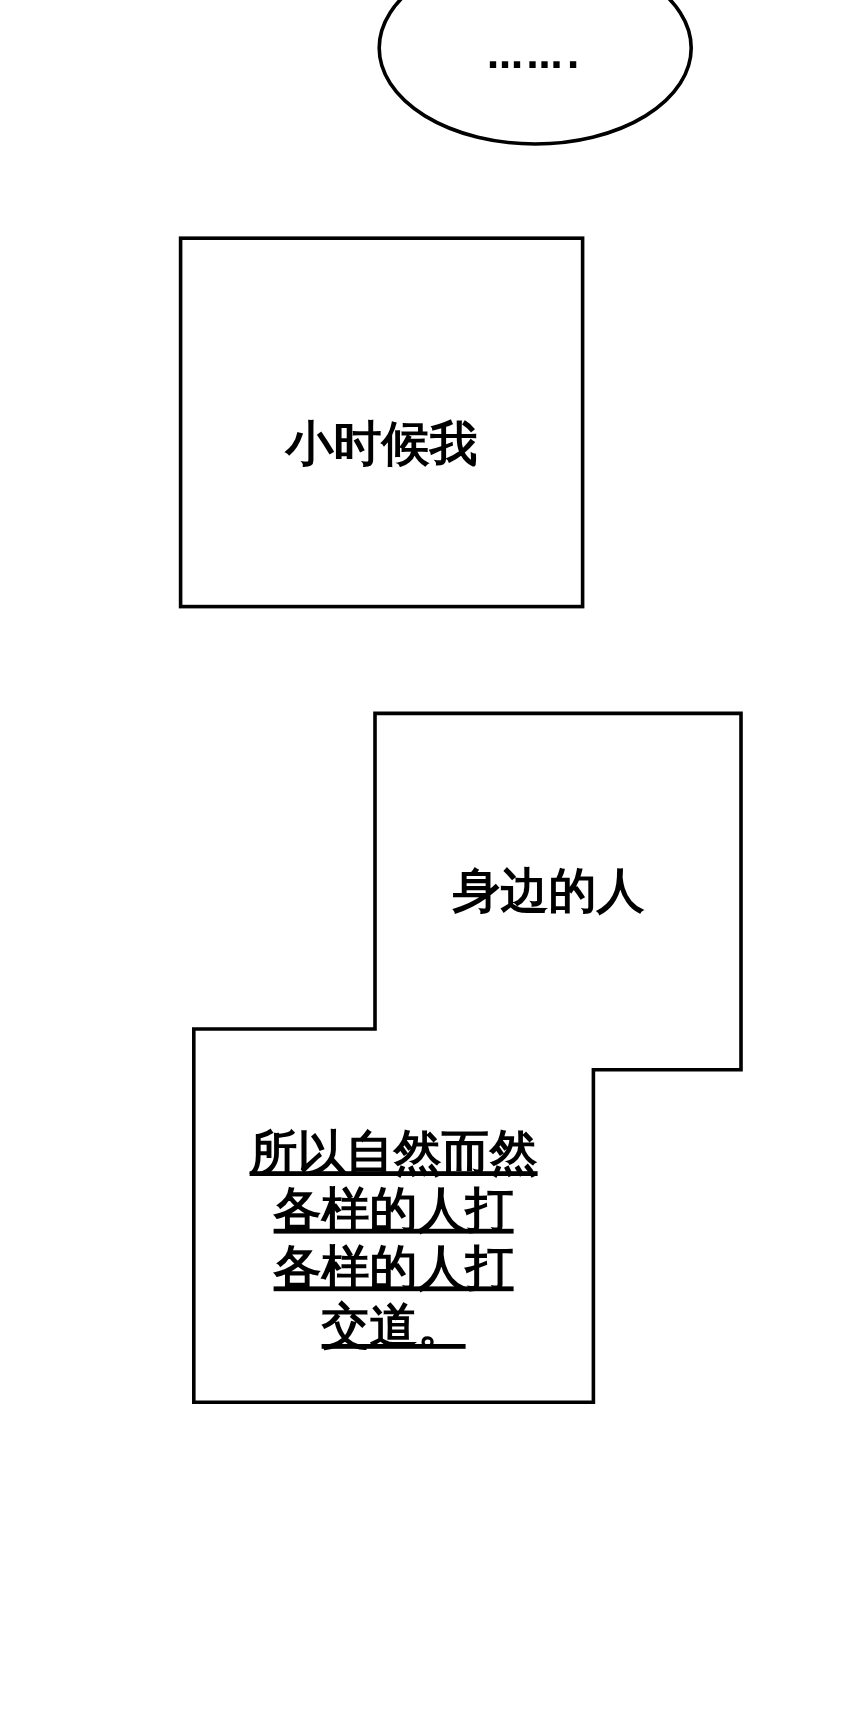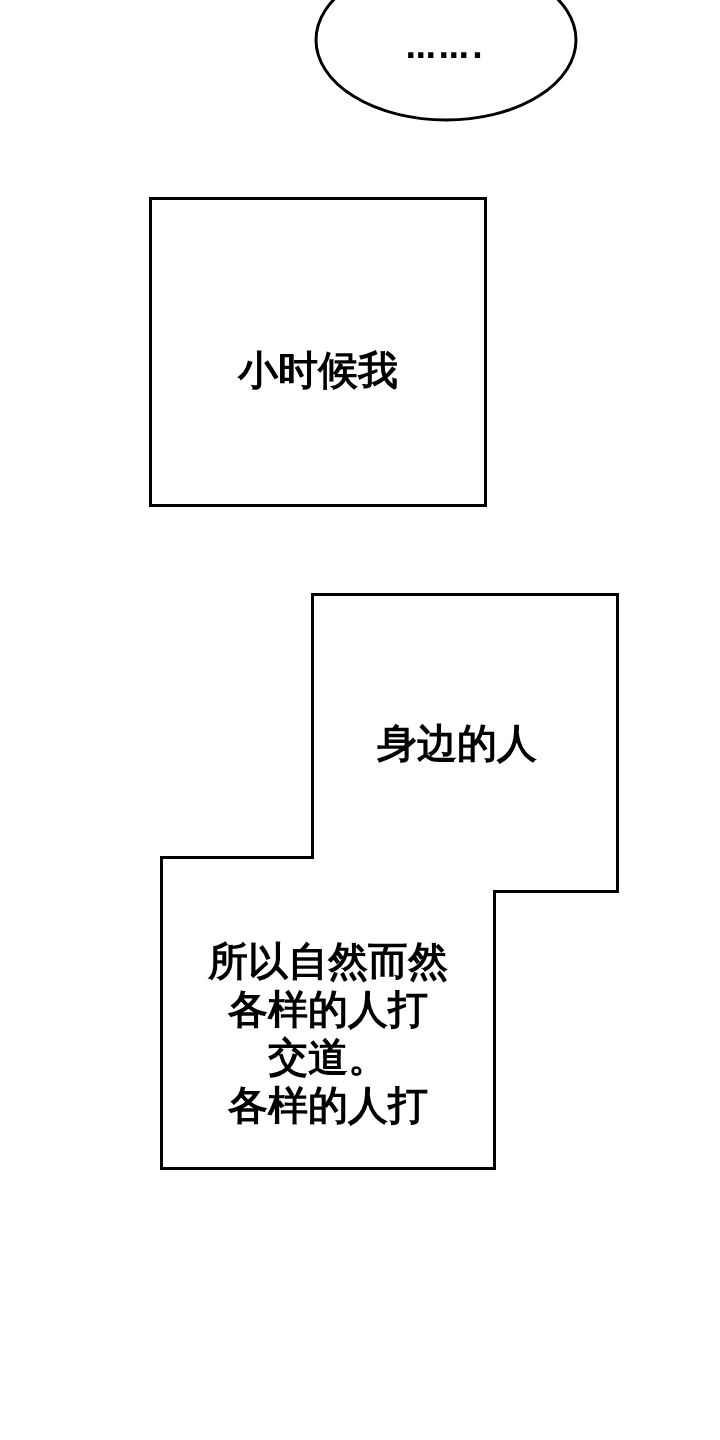--- a/index.html
+++ b/index.html
@@ -66,20 +66,21 @@
     width: 292px;
     height: 300px;
   }
   .panel3-text {
     left: 160px;
     top: 856px;
     width: 336px;
     height: 314px;
     padding-top: 40px;
     box-sizing: border-box;
+    text-decoration: underline;
   }
 </style>
 </head>
 <body>
 
 <svg class="art" viewBox="0 0 720 1440" xmlns="http://www.w3.org/2000/svg">
   <ellipse class="stroke" cx="446" cy="40" rx="130" ry="80"></ellipse>
   <rect class="stroke" x="150.5" y="198.5" width="335" height="307"></rect>
   <polygon class="stroke" points="312.5,594.5 617.5,594.5 617.5,891.5 494.5,891.5 494.5,1168.5 161.5,1168.5 161.5,857.5 312.5,857.5"></polygon>
 </svg>
@@ -92,15 +93,15 @@
   <span class="line">小时候我</span>
 </div>
 
 <div class="speech panel2-text">
   <span class="line">身边的人</span>
 </div>
 
 <div class="speech panel3-text">
   <span class="line">所以自然而然</span>
   <span class="line">各样的人打</span>
+  <span class="line">各样的人打</span>
   <span class="line">交道。</span>
-  <span class="line">各样的人打</span>
 </div>
 
 </body></html>

